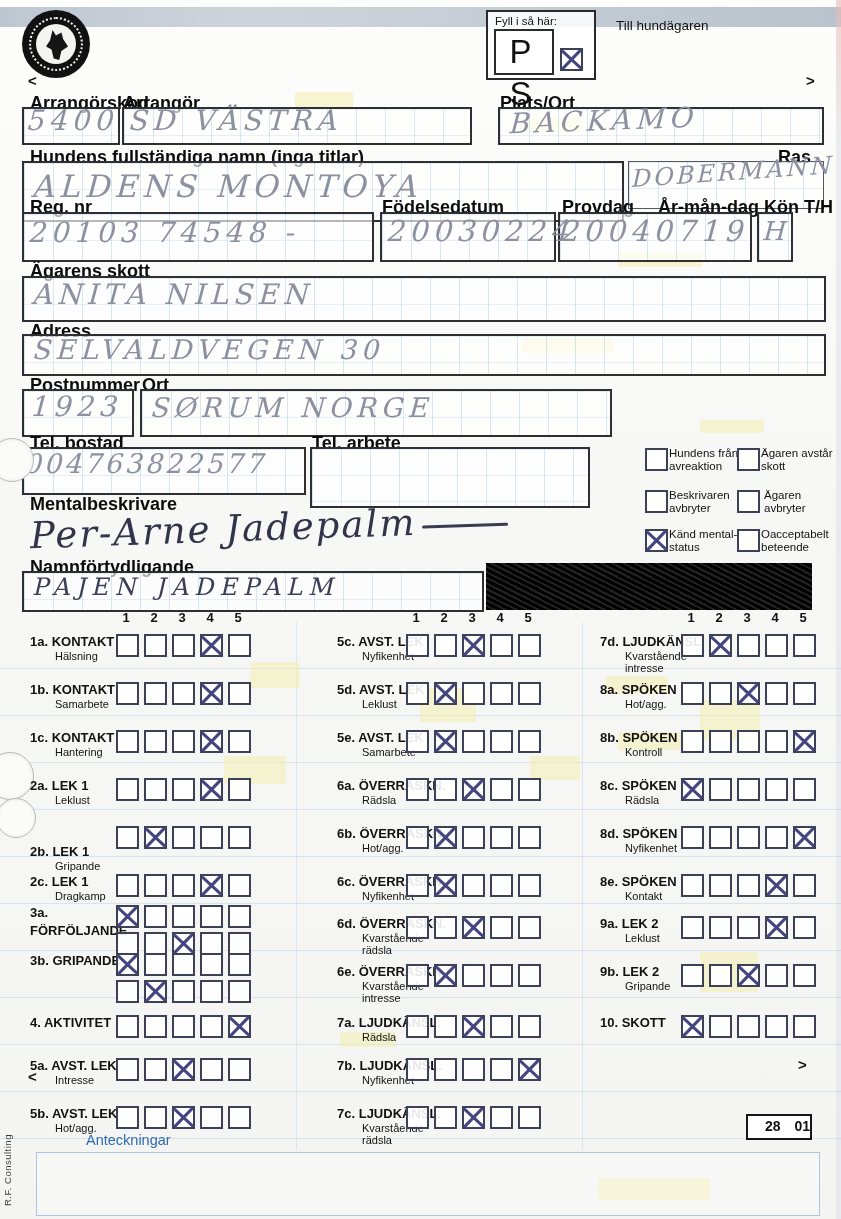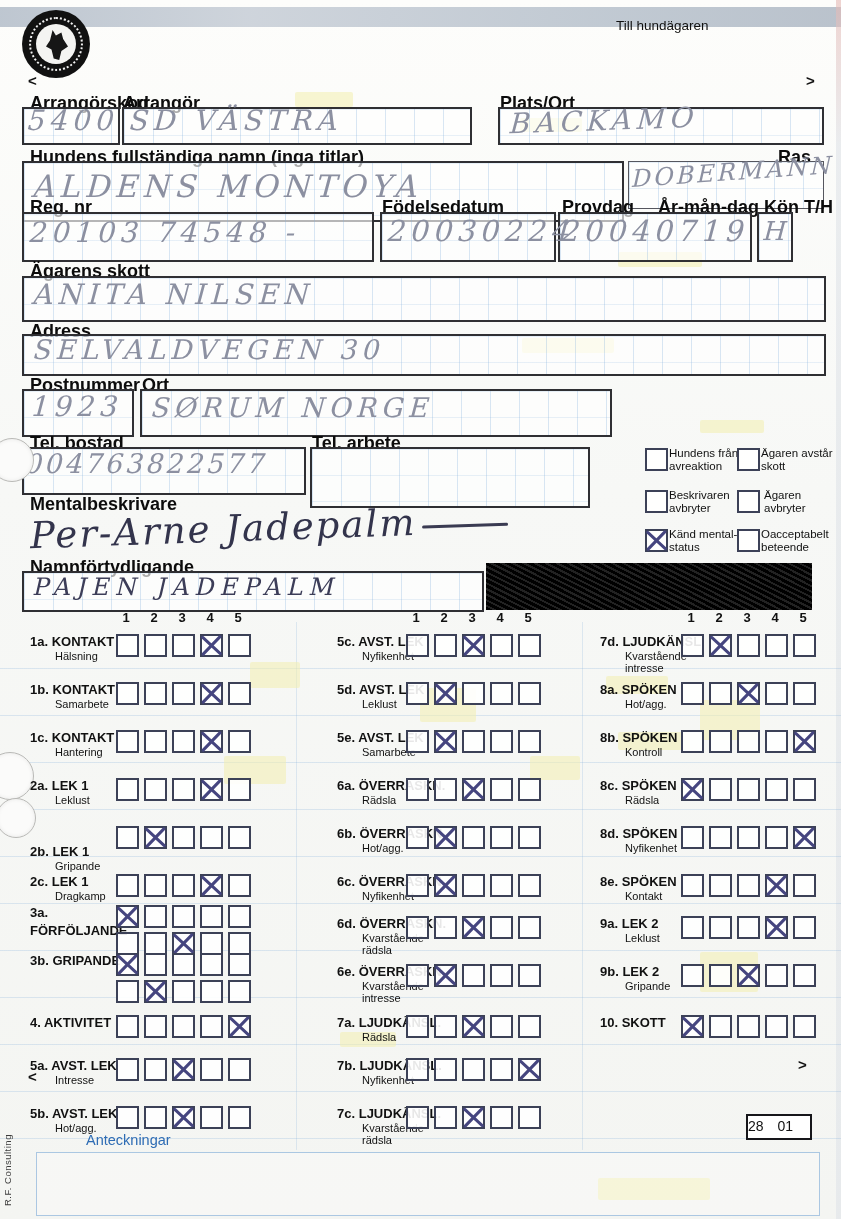--- a/index.html
+++ b/index.html
@@ -45,21 +45,21 @@
   .ghostlines{left:0;top:622px;width:841px;height:528px;pointer-events:none;
         background:repeating-linear-gradient(180deg, transparent 0 46px, rgba(140,180,220,.28) 46px 47px),
                    linear-gradient(90deg, transparent 296px, rgba(140,180,220,.25) 296px 297px, transparent 297px 582px, rgba(140,180,220,.25) 582px 583px, transparent 583px);}
   .redact{background:
       repeating-linear-gradient(27deg, #000 0 3px, #222 3px 5px),
       #050505;}
   .sig{font-family:"DejaVu Serif","Liberation Serif",serif;font-style:italic;font-size:37px;color:#33344c;
        letter-spacing:2px;transform:rotate(-2deg);white-space:nowrap;}
   .sig::after{content:"";display:inline-block;width:86px;height:3px;background:#3a3b52;margin:0 0 6px 6px;border-radius:2px;}
   .vtext{writing-mode:vertical-rl;transform:rotate(180deg);font-size:9.5px;color:#3c3c3c;letter-spacing:.5px;}
-  .codebox{border:2px solid #16161a;background:#fff;font-size:14px;font-weight:normal;text-align:left;word-spacing:10px;line-height:21px;}
+  .codebox{border:2px solid #16161a;background:#fff;font-size:14px;font-weight:bold;text-align:right;word-spacing:10px;line-height:21px;}
   .note-box{border:1.5px solid rgba(110,160,210,.55);background:rgba(255,255,255,.25);}
   .blue{color:#2e6cb4;}
   .psbox{border:2px solid #2a2a2e;background:#fff;}
   .psletters{font-size:33px;letter-spacing:7px;font-weight:400;}
 </style>
 </head>
 <body>
 
 <div id="page">
   <div class="abs band"></div>
@@ -81,20 +81,25 @@
   <div class="yp" style="left:700px;top:952px;width:58px;height:40px"></div>
   <div class="yp" style="left:340px;top:1032px;width:56px;height:15px"></div>
   <div class="yp" style="left:598px;top:1178px;width:112px;height:22px"></div>
 
   <div class="abs logo">
       <div class="ring"></div>
       <div class="inner"></div>
       <div class="dog"></div>
     </div>
 
+  <div class="abs psbox" style="left:486px;top:10px;width:106px;height:66px;background:rgba(255,255,255,.85)">
+    <div class="abs" style="left:7px;top:3px;font-size:11.5px">Fyll i så här:</div>
+    <div class="abs psbox psletters" style="left:6px;top:17px;width:56px;height:42px;text-align:center;line-height:42px">P S</div>
+    <div class="cb x" style="left:72px;top:36px"></div>
+  </div>
 
   <div class="abs sm" style="left:616px;top:18px;font-size:13.5px">Till hundägaren</div>
 
   <div class="abs arrow" style="left:28px;top:72px">&lt;</div>
   <div class="abs arrow" style="left:806px;top:72px">&gt;</div>
 
   <div class="abs lbl" style="left:30px;top:93px">Arrangörskod</div>
   <div class="abs lbl" style="left:123px;top:93px">Arrangör</div>
   <div class="abs lbl" style="left:500px;top:93px">Plats/Ort</div>
   <div class="abs wbox" style="left:22px;top:107px;width:94px;height:34px"></div>

